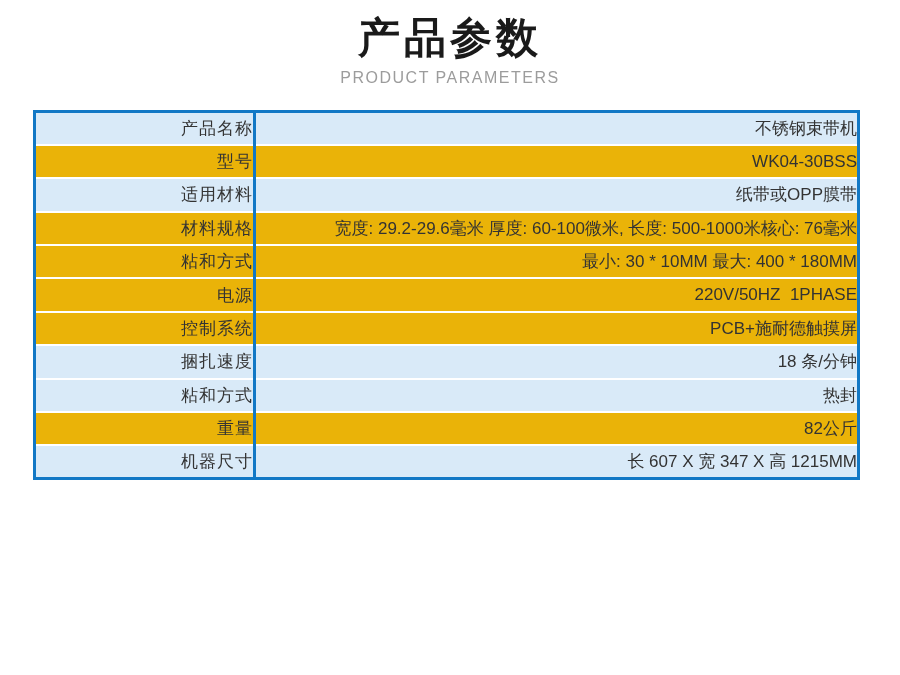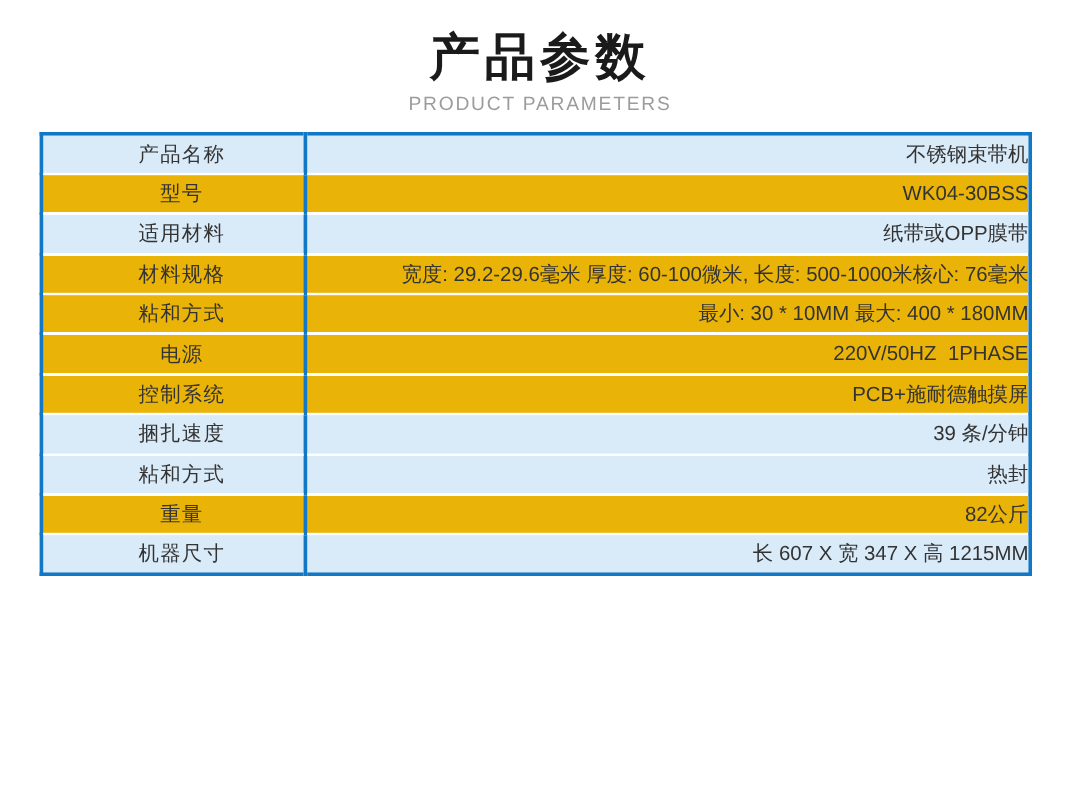--- a/index.html
+++ b/index.html
@@ -18,21 +18,21 @@
   }
   .page {
     position: relative;
     width: 900px;
     height: 675px;
     background: #ffffff;
     overflow: hidden;
   }
   .header {
     text-align: center;
-    padding-top: 20px;
+    padding-top: 10px;
   }
   .title {
     margin: 0;
     font-size: 42px;
     font-weight: bold;
     letter-spacing: 4px;
     color: var(--title);
     line-height: 56px;
   }
   .subtitle {
@@ -56,21 +56,21 @@
     font-size: 17px;
     color: var(--text);
     border-bottom: 2px solid #ffffff;
     overflow: hidden;
     vertical-align: middle;
   }
   table.spec td.label {
     width: 220px;
     border-right: 3px solid var(--blue);
     padding-left: 14px;
-    text-align: center;
+    text-align: right;
     letter-spacing: 1px;
   }
   table.spec td.value {
     text-align: right;
     white-space: pre;
   }
   tr.blue td { background: var(--rowblue); }
   tr.white td { background: #eab308; }
 </style>
 </head>
@@ -106,21 +106,21 @@
         <tr class="white">
           <td class="label">电源</td>
           <td class="value">220V/50HZ  1PHASE</td>
         </tr>
         <tr class="white">
           <td class="label">控制系统</td>
           <td class="value">PCB+施耐德触摸屏</td>
         </tr>
         <tr class="blue">
           <td class="label">捆扎速度</td>
-          <td class="value">39 条/分钟</td>
+          <td class="value">18 条/分钟</td>
         </tr>
         <tr class="blue">
           <td class="label">粘和方式</td>
           <td class="value">热封</td>
         </tr>
         <tr class="white">
           <td class="label">重量</td>
           <td class="value">82公斤</td>
         </tr>
         <tr class="blue">

